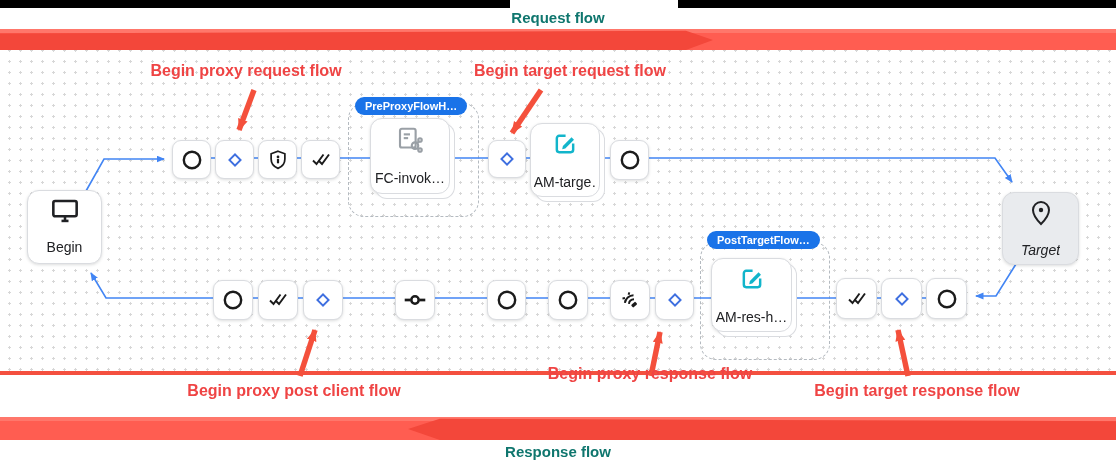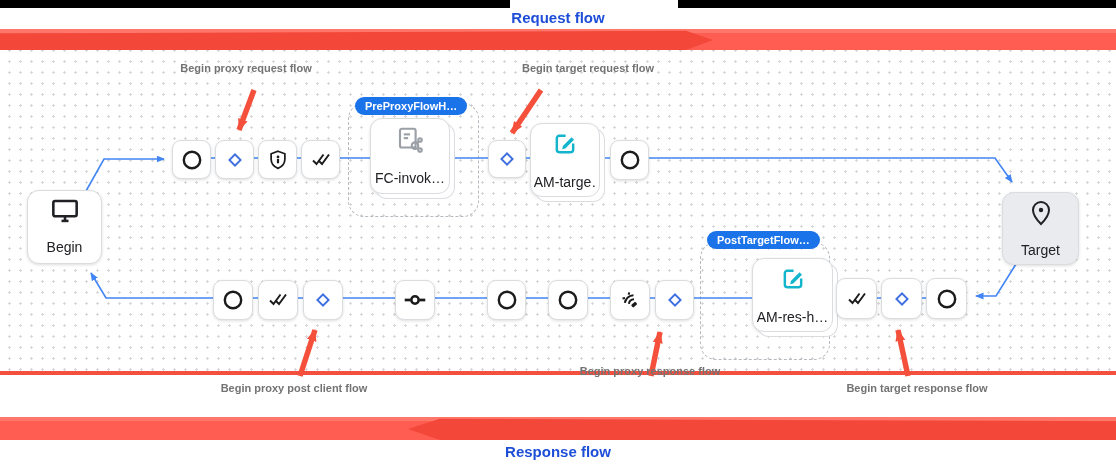--- a/index.html
+++ b/index.html
@@ -6,59 +6,59 @@
   body{
     width:1116px;height:475px;position:relative;overflow:hidden;
     background:#fff;font-family:"Liberation Sans", sans-serif;
   }
   
   .blackbar{position:absolute;top:0;height:8px;background:#000;}
   .blackbar.left{left:0;width:510px;}
   .blackbar.right{left:678px;width:438px;}
   .flow-title{
     position:absolute;transform:translateX(-50%);
-    color:#1d4ed8;font-weight:bold;font-size:15px;white-space:nowrap;
+    color:#0f766e;font-weight:bold;font-size:15px;white-space:nowrap;
   }
   .band{position:absolute;left:0;width:1116px;overflow:hidden;
     background:linear-gradient(#ff776b 0 4px,#ff5d51 4px);}
   .band.top{top:29px;height:21px;}
   .band.bottom{top:417px;height:23px;}
   .band-arrow{position:absolute;top:0;bottom:0;background:#f3473a;}
   .band-arrow.right{left:0;width:713px;clip-path:polygon(0 22%,96.2% 8%,100% 52%,96.2% 100%,0 100%);}
   .band-arrow.left{left:408px;right:0;clip-path:polygon(0 52%,4.5% 8%,100% 18%,100% 100%,4.5% 100%);}
   .canvas-bottom-line{position:absolute;left:0;top:371px;width:1116px;height:4px;background:#f4503f;}
 
   
   .canvas{
     position:absolute;left:0;top:50px;width:1116px;height:321px;
     background-image:radial-gradient(circle,#d7d7d7 1.2px,transparent 1.4px);
     background-size:11px 11px;background-position:4px 6px;
   }
 
   
   .ann-label{
     position:absolute;transform:translateX(-50%);
-    color:#737373;font-weight:bold;font-size:11px;white-space:nowrap;z-index:30;
+    color:#ef4444;font-weight:bold;font-size:16px;white-space:nowrap;z-index:30;
   }
 
   
   .pnode{
     position:absolute;background:#fff;border:1px solid #dadce0;border-radius:9px;
     display:flex;align-items:center;justify-content:center;
     box-shadow:0 1px 3px rgba(60,64,67,.18);z-index:10;
   }
   .bignode{
     position:absolute;background:#fff;border:1px solid #dadce0;border-radius:12px;
     display:flex;flex-direction:column;align-items:center;justify-content:center;gap:16px;
     box-shadow:0 1px 3px rgba(60,64,67,.18);z-index:10;
     font-size:14px;color:#202124;
   }
   .stacked{box-shadow:5px 5px 0 -1px #ffffff,5px 5px 0 0 #dadce0,0 1px 3px rgba(60,64,67,.18);}
   .bignode .nlabel{max-width:92%;overflow:hidden;white-space:nowrap;}
-  .target-node{background:#e9ebee;}
+  .target-node{background:#e9ebee;font-style:italic;}
   .dashed-group{
     position:absolute;border:1.5px dashed #b4bac0;border-radius:16px;z-index:5;
   }
   .hook-pill{
     position:absolute;z-index:20;background:#1a73e8;color:#fff;font-weight:bold;
     font-size:11px;padding:3px 10px;border-radius:9px;white-space:nowrap;
   }
   svg.lines{position:absolute;left:0;top:0;z-index:6;}
   svg.annlines{position:absolute;left:0;top:0;z-index:29;}
   .icon{display:block;}
@@ -129,21 +129,21 @@
 </div>
 
 <div class="bignode stacked" style="left:530px;top:123px;width:68px;height:72px">
   <svg class="icon" width="28" height="28" viewBox="0 0 24 24">
     <path d="M12.5 5 H7 C5.9 5 5 5.9 5 7 V17 C5 18.1 5.9 19 7 19 H17 C18.1 19 19 18.1 19 17 V11.5" fill="none" stroke="#12b5cb" stroke-width="2.1"></path>
     <path d="M10.2 13.8 L17.6 6.3 L19.7 8.4 L12.2 15.9 L9.6 16.5 Z" fill="#12b5cb"></path>
   </svg>
   <span class="nlabel">AM-targe…</span>
 </div>
 
-<div class="bignode stacked" style="left:752px;top:258px;width:79px;height:72px">
+<div class="bignode stacked" style="left:711px;top:258px;width:79px;height:72px">
   <svg class="icon" width="28" height="28" viewBox="0 0 24 24">
     <path d="M12.5 5 H7 C5.9 5 5 5.9 5 7 V17 C5 18.1 5.9 19 7 19 H17 C18.1 19 19 18.1 19 17 V11.5" fill="none" stroke="#12b5cb" stroke-width="2.1"></path>
     <path d="M10.2 13.8 L17.6 6.3 L19.7 8.4 L12.2 15.9 L9.6 16.5 Z" fill="#12b5cb"></path>
   </svg>
   <span class="nlabel">AM-res-h…</span>
 </div>
 
 <div class="pnode" style="left:172px;top:140px;width:37px;height:37px">
   <svg class="icon" width="24" height="24" viewBox="0 0 24 24">
       <circle cx="12" cy="12" r="8.2" fill="none" stroke="#1b1b1b" stroke-width="2.4"></circle>
@@ -238,21 +238,21 @@
       <rect x="7.7" y="7.7" width="8.6" height="8.6" transform="rotate(45 12 12)" fill="none" stroke="#3e6fe0" stroke-width="2.1"></rect>
     </svg>
 </div>
 <div class="pnode" style="left:926px;top:278px;width:39px;height:39px">
   <svg class="icon" width="24" height="24" viewBox="0 0 24 24">
       <circle cx="12" cy="12" r="8.2" fill="none" stroke="#1b1b1b" stroke-width="2.4"></circle>
     </svg>
 </div>
 
 <div class="ann-label" style="left:246px;top:62px">Begin proxy request flow</div>
-<div class="ann-label" style="left:588px;top:62px">Begin target request flow</div>
+<div class="ann-label" style="left:570px;top:62px">Begin target request flow</div>
 <div class="ann-label" style="left:294px;top:382px">Begin proxy post client flow</div>
 <div class="ann-label" style="left:650px;top:365px">Begin proxy response flow</div>
 <div class="ann-label" style="left:917px;top:382px">Begin target response flow</div>
 
 <svg class="annlines" width="1116" height="475" viewBox="0 0 1116 475">
   <defs>
     <marker id="rhead" markerUnits="userSpaceOnUse" markerWidth="14" markerHeight="12" refX="11" refY="5" orient="auto">
       <path d="M0,0 L12,5 L0,10 Z" fill="#f4503c"></path>
     </marker>
   </defs>

